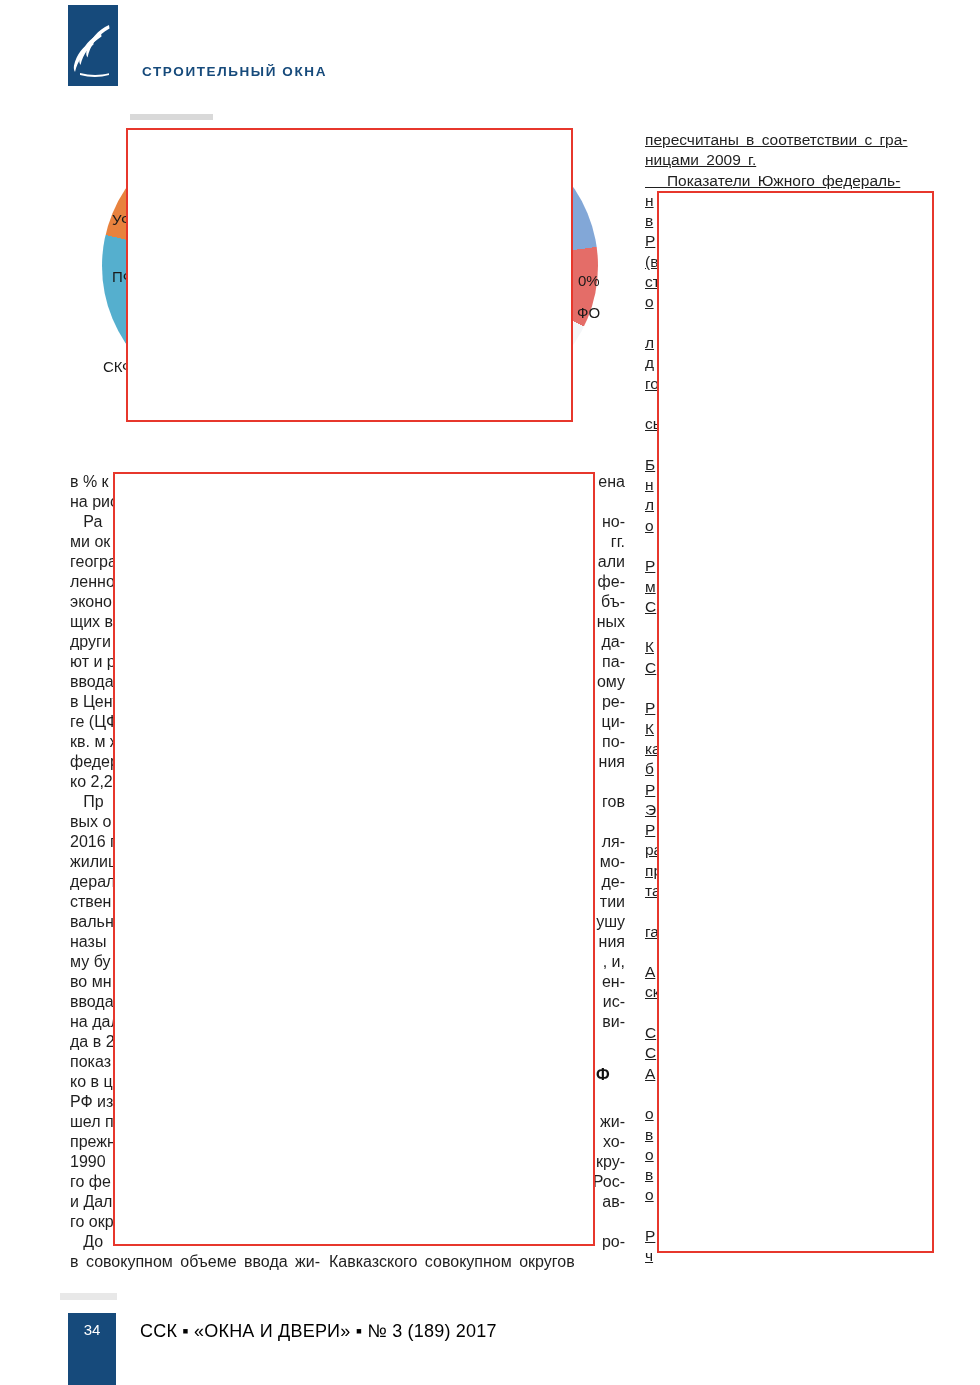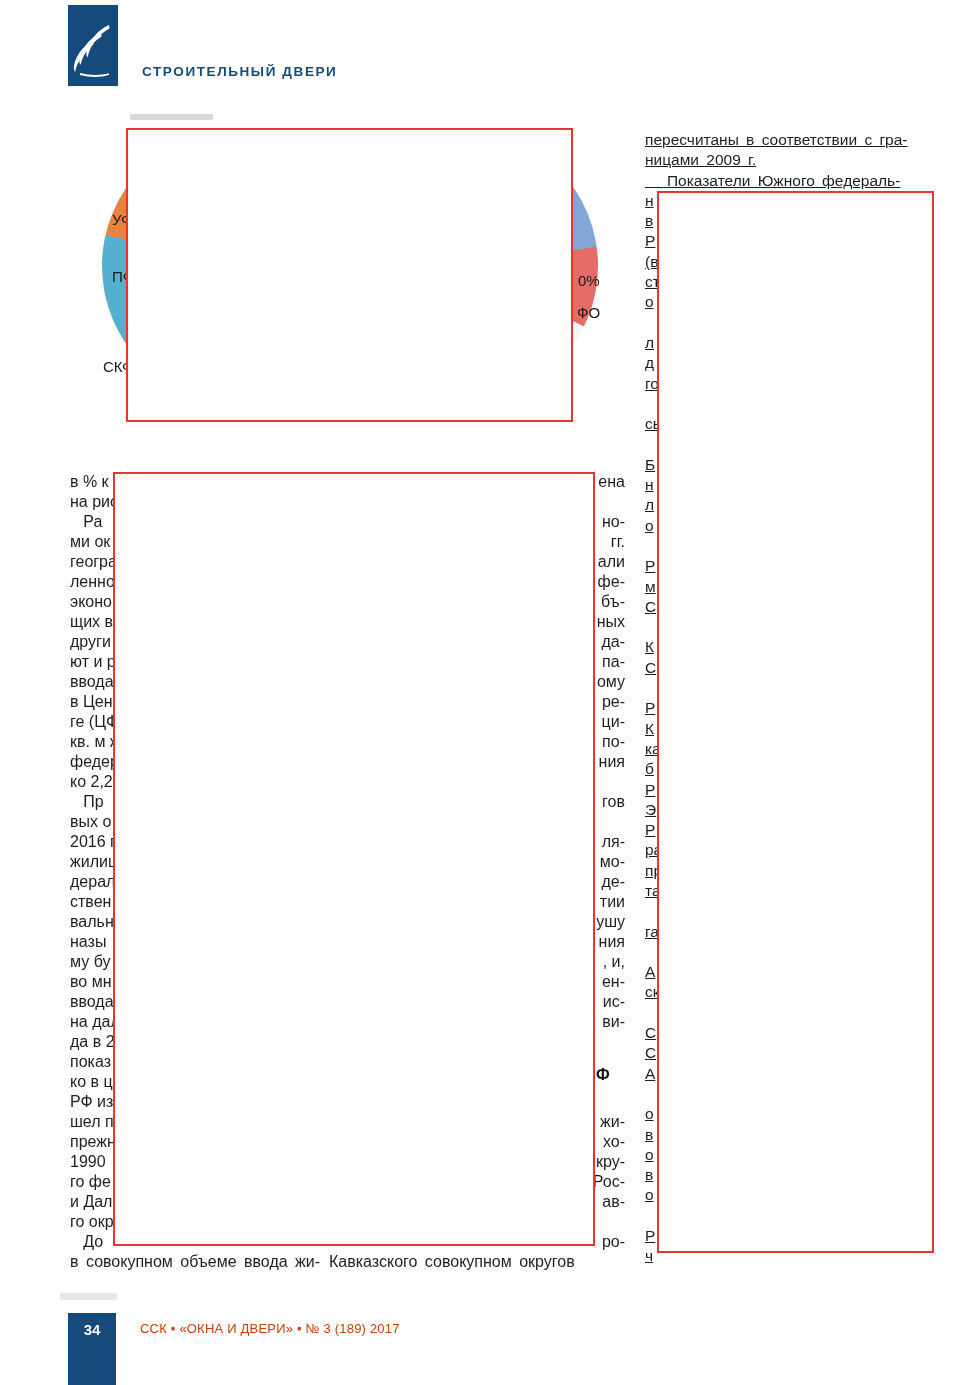--- a/index.html
+++ b/index.html
@@ -26,39 +26,39 @@
   .col-left{left:70px;top:472px;width:240px;}
   .col-mid{left:555px;top:472px;width:70px;text-align:right;}
   .col-right{left:645px;top:130px;width:300px;font-size:15.5px;word-spacing:3px;}
   .col-right .line{height:20.3px;line-height:20.3px;text-decoration:underline;}
   .bold-frag{left:596px;top:1066px;font-size:16px;font-weight:bold;color:#111;z-index:1;}
   .bottom-line{top:1253px;font-size:16px;color:#1f1f1f;white-space:pre;word-spacing:3px;z-index:6;}
   .bl-left{left:70px;}
   .bl-mid{left:329px;}
   
   .page-num-box{left:68px;top:1313px;width:48px;height:72px;background:#164a7b;z-index:2;}
-  .page-num{width:48px;text-align:center;margin-top:8px;color:#ffffff;font-size:15px;font-weight:bold;}
-  .journal-line{left:140px;top:1321px;font-size:13px;letter-spacing:0.2px;color:#c2410c;z-index:2;}
+  .page-num{width:48px;text-align:center;margin-top:8px;color:#ffffff;font-size:15px;font-weight:normal;}
+  .journal-line{left:140px;top:1321px;font-size:18px;letter-spacing:0.2px;color:#000000;z-index:2;}
 </style>
 </head>
 <body>
 
 <div class="page">
 
   <div class="abs logo-box" style="background: rgb(22, 74, 123);">
     <svg width="50" height="81" viewBox="0 0 50 81">
       <g fill="#ffffff">
         <path d="M41,20 C30,25 22,34 18.5,46 C18,48.5 18.2,50.5 19.5,52.5 C22,41 29,30.5 41.5,23.5 Z"></path>
         <path d="M33,28 C22,33 14.5,42 11.5,53.5 C11,56 11.3,58 12.5,60 C15,49 22,39 33.5,31.5 Z"></path>
         <path d="M25,36 C15,41 8.5,49.5 6,60.5 C5.6,63 5.9,65 7,67 C9.5,56.5 15.5,47 25.5,39.5 Z"></path>
         <path d="M12,68 C22,70.5 32,70.5 41,68.2 L41,70 C32,72.6 22,72.6 12,70 Z"></path>
       </g>
     </svg>
   </div>
-  <div class="abs brand">СТРОИТЕЛЬНЫЙ ДВЕРИ</div>
+  <div class="abs brand">СТРОИТЕЛЬНЫЙ ОКНА</div>
 
   <div class="abs smudge" style="left:130px;top:114px;width:83px;height:6px;"></div>
   <div class="abs pie pie1" id="pie1" style="background: conic-gradient(rgb(130, 167, 215) 0deg, rgb(130, 167, 215) 236deg, rgb(85, 175, 206) 236deg, rgb(85, 175, 206) 283deg, rgb(232, 130, 62) 283deg, rgb(232, 130, 62) 360deg);"></div>
   <div class="abs pie pie2" id="pie2" style="background: conic-gradient(rgb(130, 167, 215) 0deg, rgb(130, 167, 215) 82deg, rgb(228, 109, 104) 82deg, rgb(228, 109, 104) 116deg, rgb(244, 246, 248) 116deg, rgb(244, 246, 248) 150deg, rgb(130, 167, 215) 150deg, rgb(130, 167, 215) 360deg);"></div>
   <div class="abs pie-label" style="left:112px;top:211px;">УФ</div>
   <div class="abs pie-label" style="left:112px;top:268px;">ПФ</div>
   <div class="abs pie-label" style="left:103px;top:358px;">СКФ</div>
   <div class="abs pie-label" style="left:577px;top:256px;margin-top:48px;">ФО</div>
   <div class="abs pie-label" style="left:578px;top:272px;">0%</div>
 

